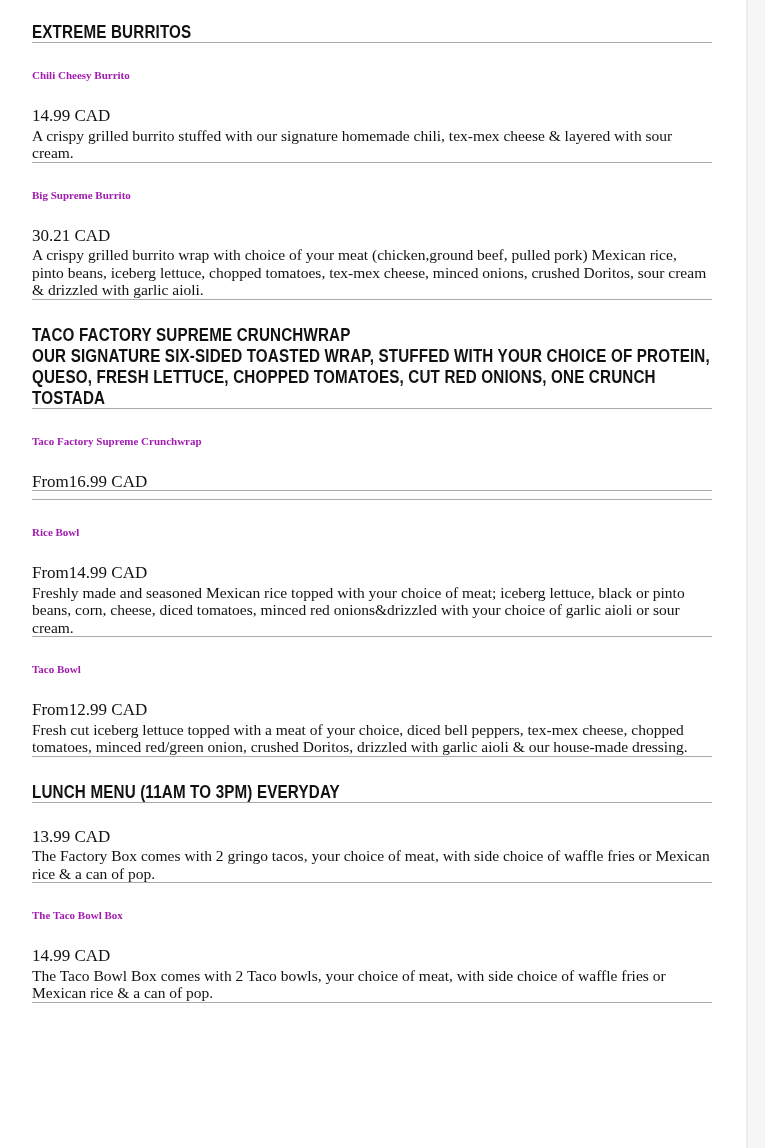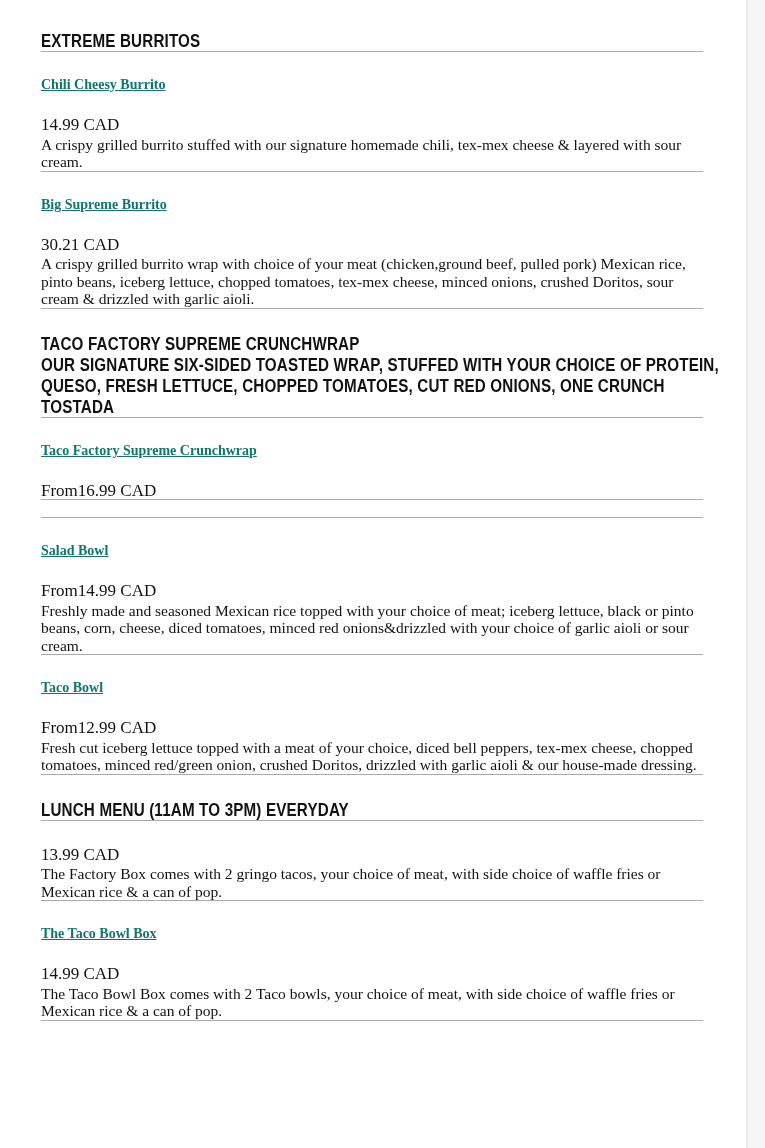--- a/index.html
+++ b/index.html
@@ -12,21 +12,21 @@
     width: 765px;
     height: 1148px;
     position: relative;
     font-family: "Liberation Serif", serif;
     color: #121212;
   }
   .menu {
     width: 696px;
     padding: 13px 0 0 24px;
   }
-  .menu-section { margin: 17px; }
+  .menu-section { margin: 8px; }
   .section-heading {
     margin: 24px 0 0 0;
     padding: 0;
     overflow: visible;
     height: auto;
   }
   .menu-section:first-child .section-heading { margin-top: 0; }
   .condense {
     width: 870px;
     transform: scaleX(0.8);
@@ -47,24 +47,23 @@
     height: 0;
     margin: 0;
   }
   .rule-head { margin-top: 17px; }
   .rule-item { margin-top: 8px; }
   .menu-item { margin-top: 25px; }
   .item-name {
     margin: 0;
     font-family: "Liberation Serif", serif;
     font-weight: 700;
-    font-size: 14px;
+    font-size: 11px;
     line-height: 15px;
-    color: #0f766e;
-    text-decoration: underline;
+    color: #a21caf;
   }
   .item-price {
     margin-top: 24px;
     font-size: 17px;
     line-height: 17.5px;
   }
   .item-desc {
     margin: 2px 0 0 0;
     font-size: 15.5px;
     line-height: 17.5px;
@@ -124,21 +123,21 @@
 
   </div>
   <hr class="rule rule-item">
 </div>
   </section>
 
   <section class="menu-section">
     <hr class="rule rule-head">
     <div class="items">
   <div class="menu-item">
-    <h3 class="item-name">Salad Bowl</h3>
+    <h3 class="item-name">Rice Bowl</h3>
     <div class="item-price">From14.99 CAD</div>
     <p class="item-desc">Freshly made and seasoned Mexican rice topped with your choice of meat; iceberg lettuce, black or pinto beans, corn, cheese, diced tomatoes, minced red onions&amp;drizzled with your choice of garlic aioli or sour cream.</p>
   </div>
   <hr class="rule rule-item">
 
   <div class="menu-item">
     <h3 class="item-name">Taco Bowl</h3>
     <div class="item-price">From12.99 CAD</div>
     <p class="item-desc">Fresh cut iceberg lettuce topped with a meat of your choice, diced bell peppers, tex-mex cheese, chopped tomatoes, minced red/green onion, crushed Doritos, drizzled with garlic aioli &amp; our house-made dressing.</p>
   </div>

